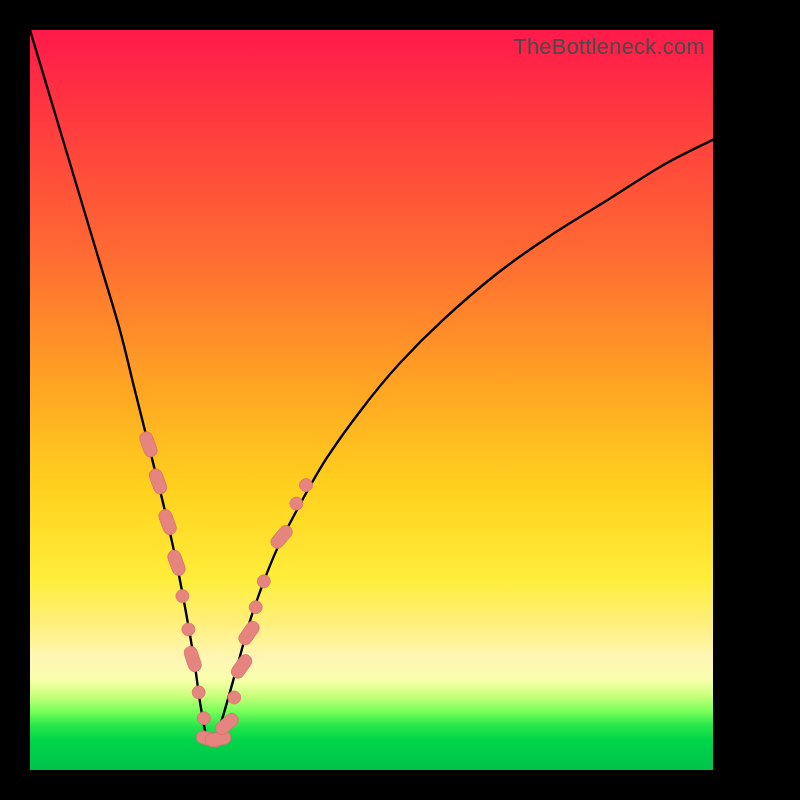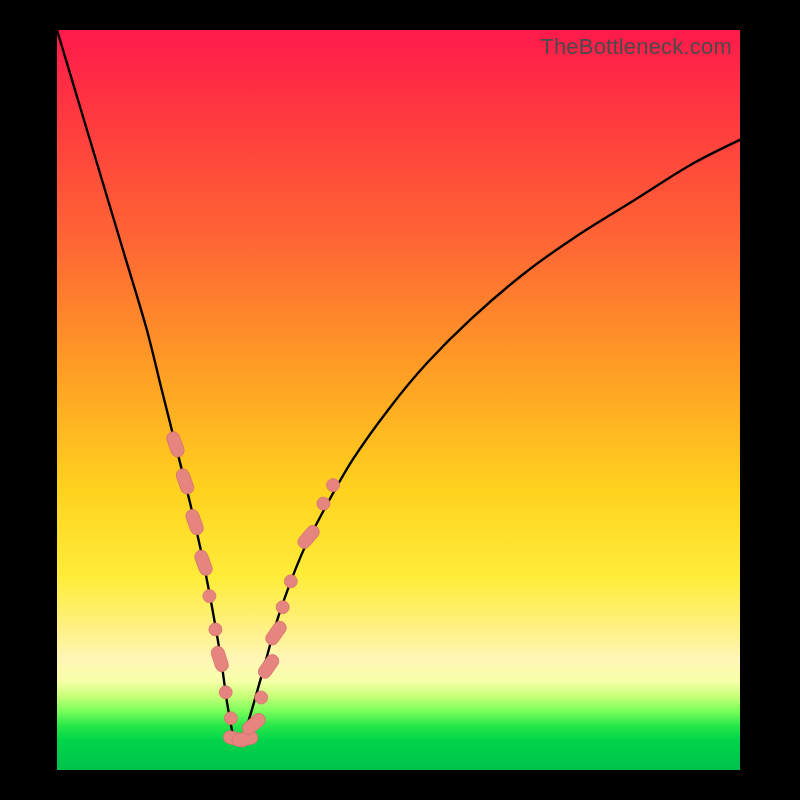--- a/index.html
+++ b/index.html
@@ -34,21 +34,20 @@
       #ffed3a 74%,
       #fff07a 80%,
       #fff6b6 85%,
       #f7ffa8 88%,
       #c9ff7a 90%,
       #7bff5a 92%,
       #28e84a 94%,
       #00d54a 96%,
       #00c24c 100%
     );
-    margin-left: 27px;
   }
   .watermark {
     position: absolute;
     top: 4px;
     right: 8px;
     color: #4a4a4a;
     font-size: 22px;
     font-weight: 500;
     letter-spacing: 0.2px;
     user-select: none;

